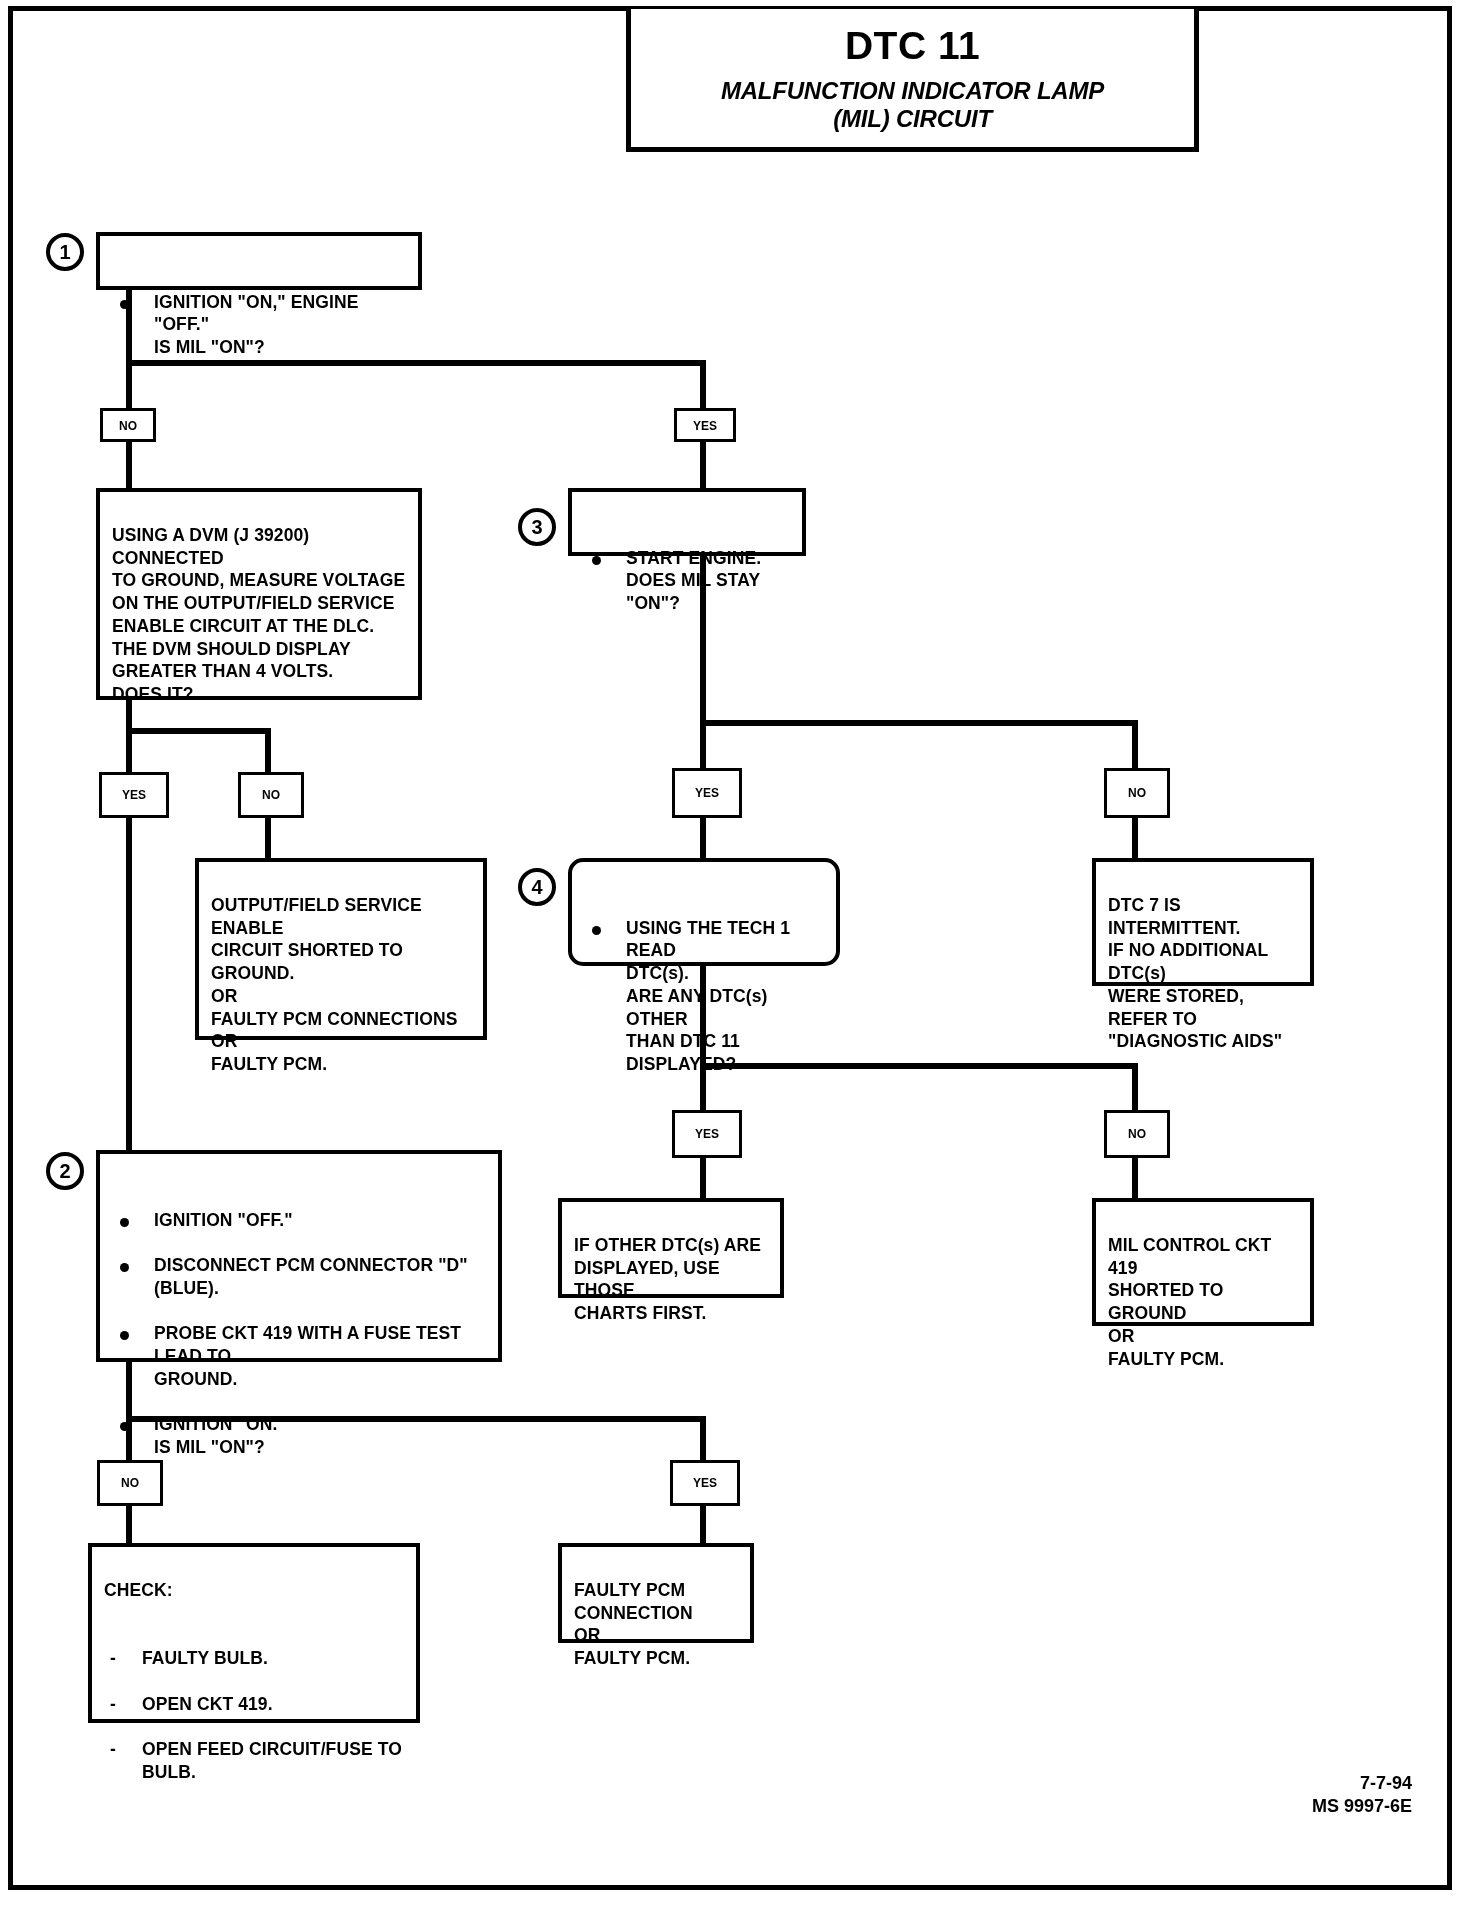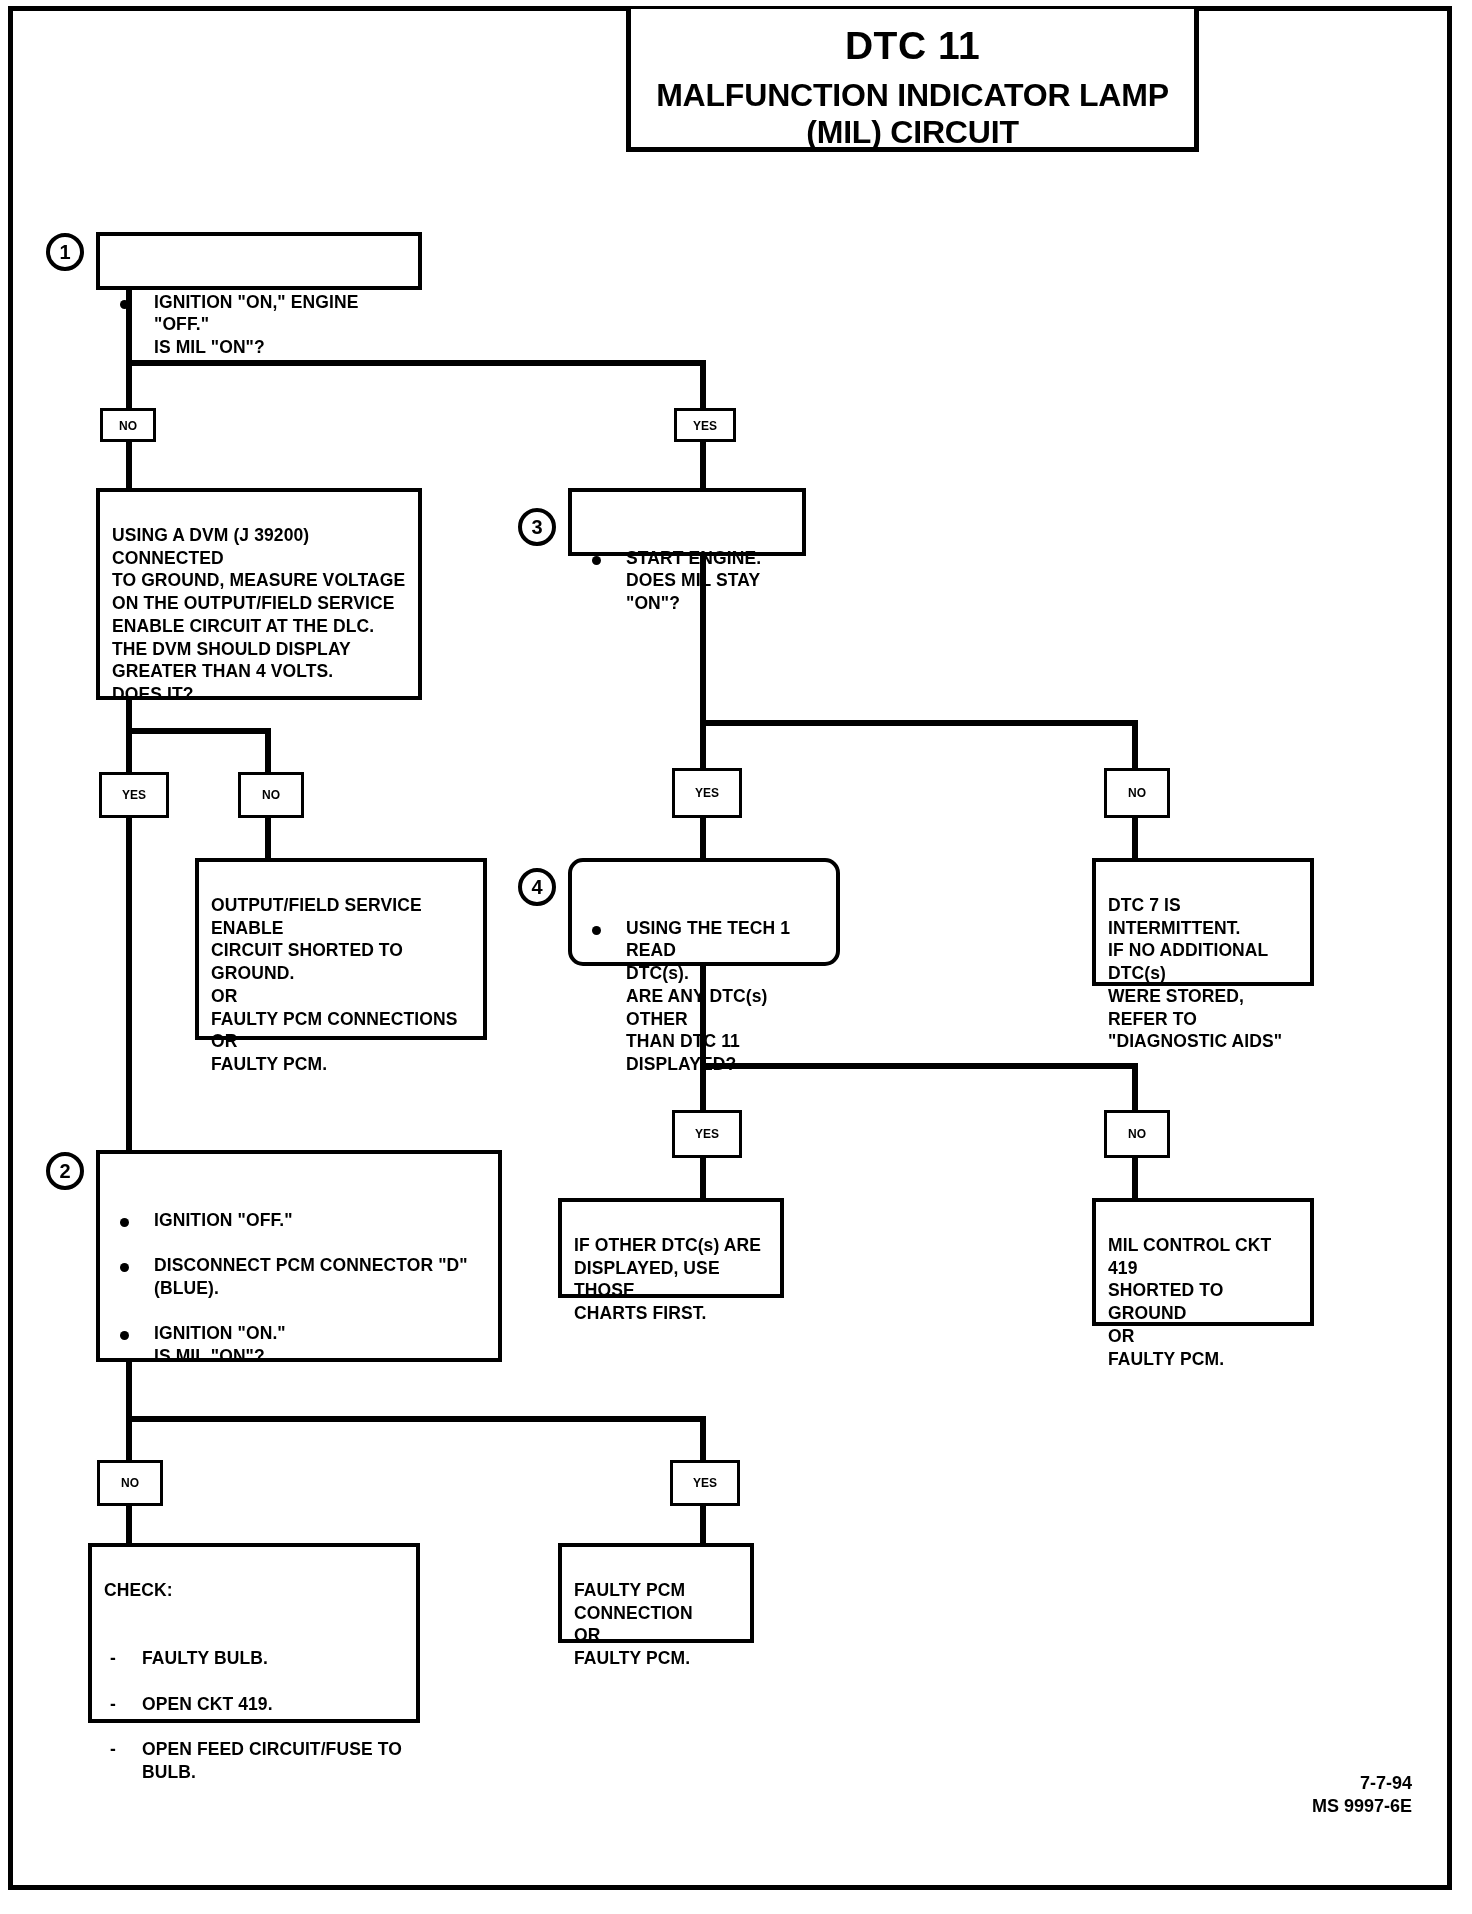--- a/index.html
+++ b/index.html
@@ -45,25 +45,26 @@
   #title-main {
     text-align: center;
     font-size: 39px;
     font-weight: bold;
     letter-spacing: 0.5px;
     margin-top: 17px;
     line-height: 1;
   }
   #title-sub {
     text-align: center;
-    font-size: 32px;
+    font-size: 24px;
     font-weight: bold;
     line-height: 1.15;
     margin-top: 12px;
     letter-spacing: -0.2px;
+    font-style: italic;
   }
 
   
   .box {
     position: absolute;
     border: 4px solid #000;
     box-sizing: border-box;
     background: #fff;
     font-size: 17.5px;
     font-weight: bold;
@@ -254,20 +255,22 @@
 FAULTY PCM CONNECTIONS
 OR
 FAULTY PCM.</span>
   </div>
 
   <div class="step-circle" style="left:46px; top:1152px;">2</div>
   <div class="box bulleted" style="left:96px; top:1150px; width:406px; height:212px;">
     <ul class="bl">
       <li>IGNITION "OFF."</li>
       <li>DISCONNECT PCM CONNECTOR "D" (BLUE).</li>
+      <li>PROBE CKT 419 WITH A FUSE TEST LEAD TO
+GROUND.</li>
       <li>IGNITION "ON."
 IS MIL "ON"?</li>
     </ul>
   </div>
 
   <div class="tag" style="left:97px; top:1460px; width:66px; height:46px; line-height:40px;">NO</div>
   <div class="tag" style="left:670px; top:1460px; width:70px; height:46px; line-height:40px;">YES</div>
 
   <div class="box" style="left:88px; top:1543px; width:332px; height:180px;">
     <div>CHECK:</div>

